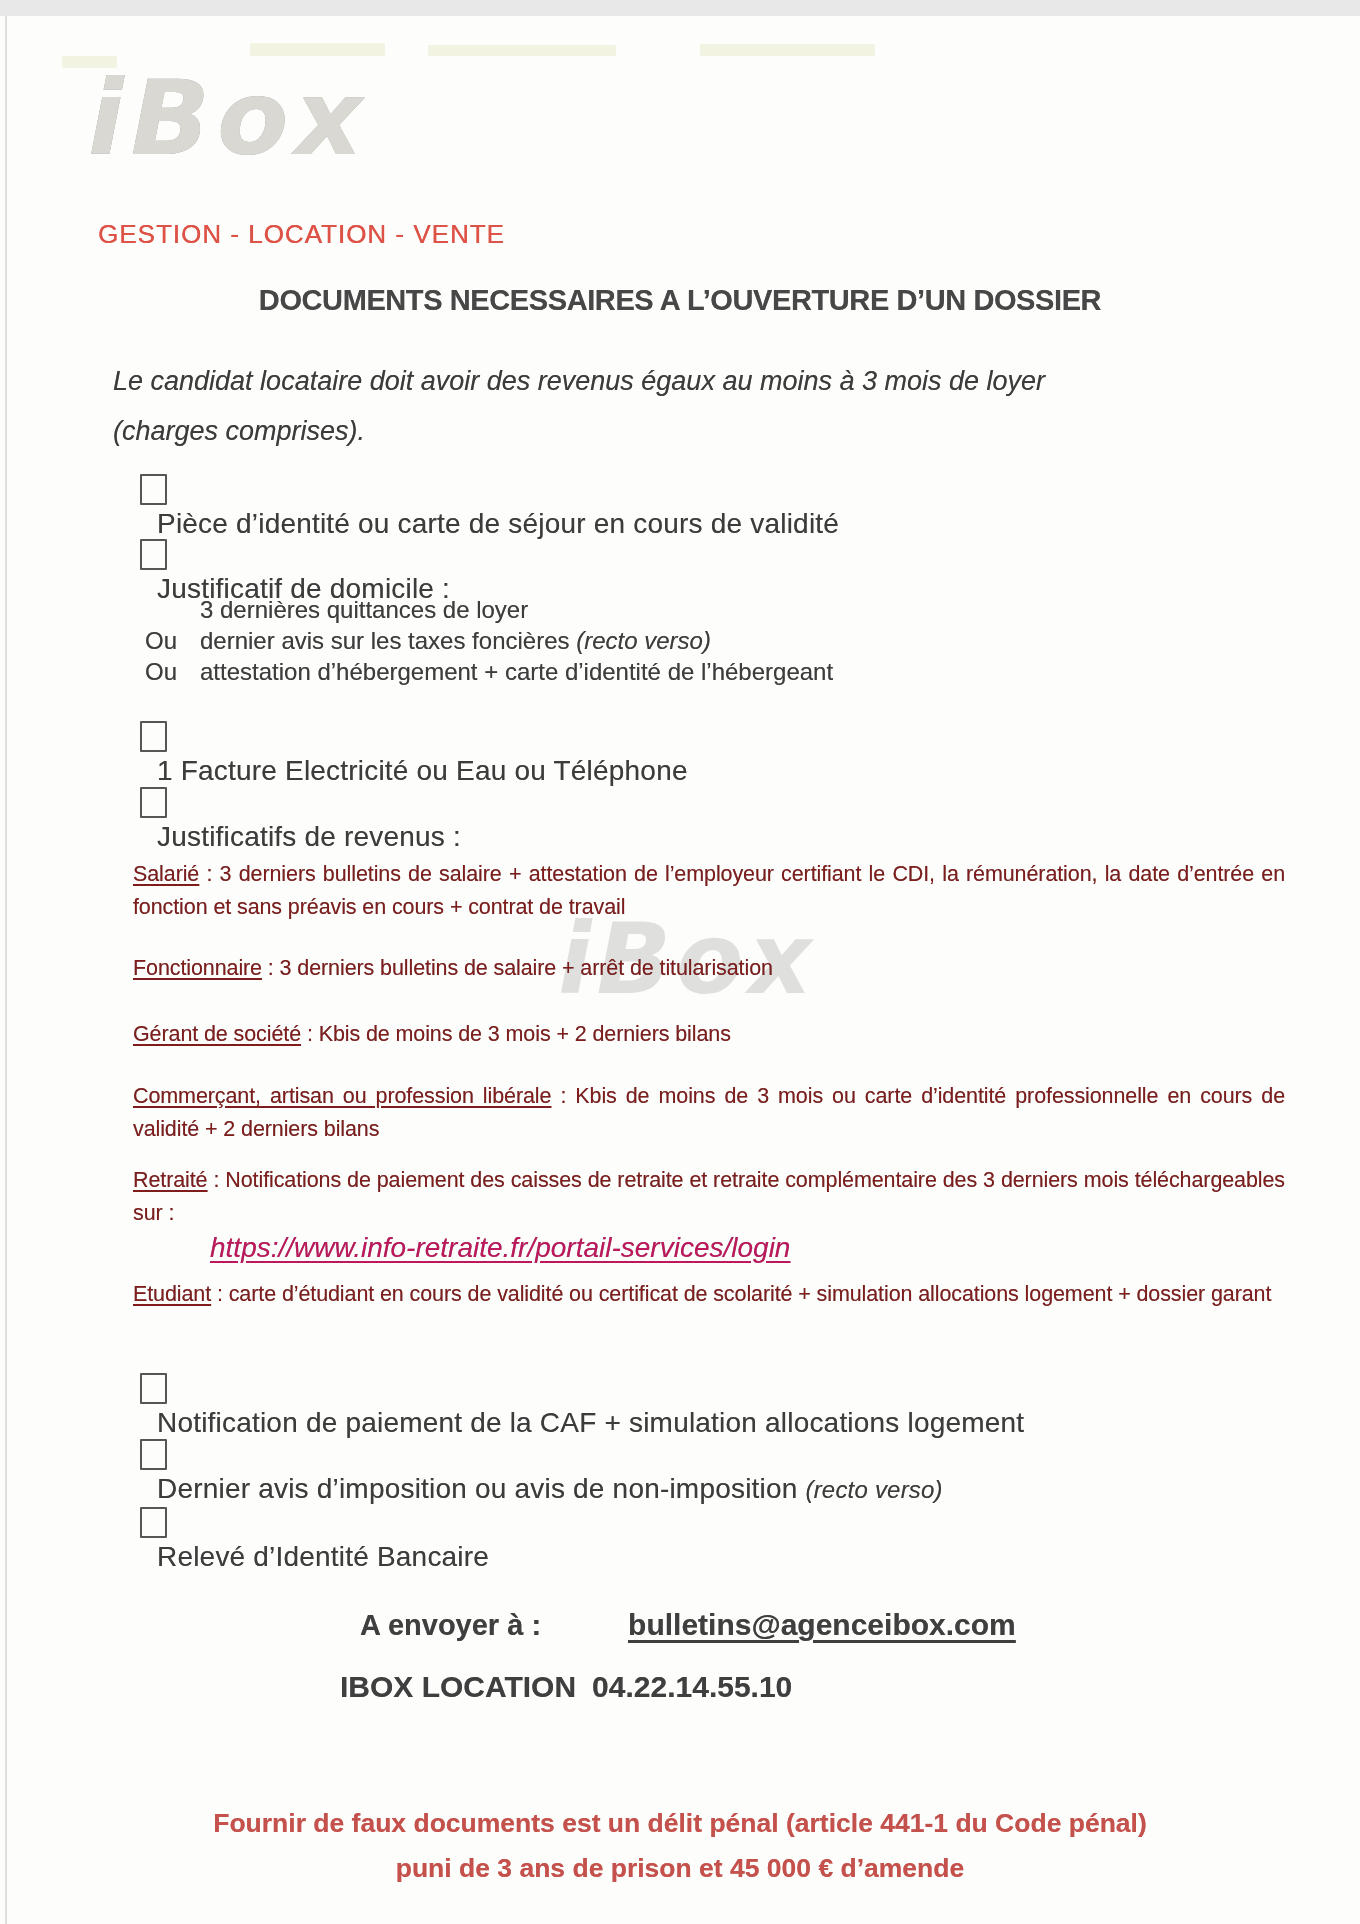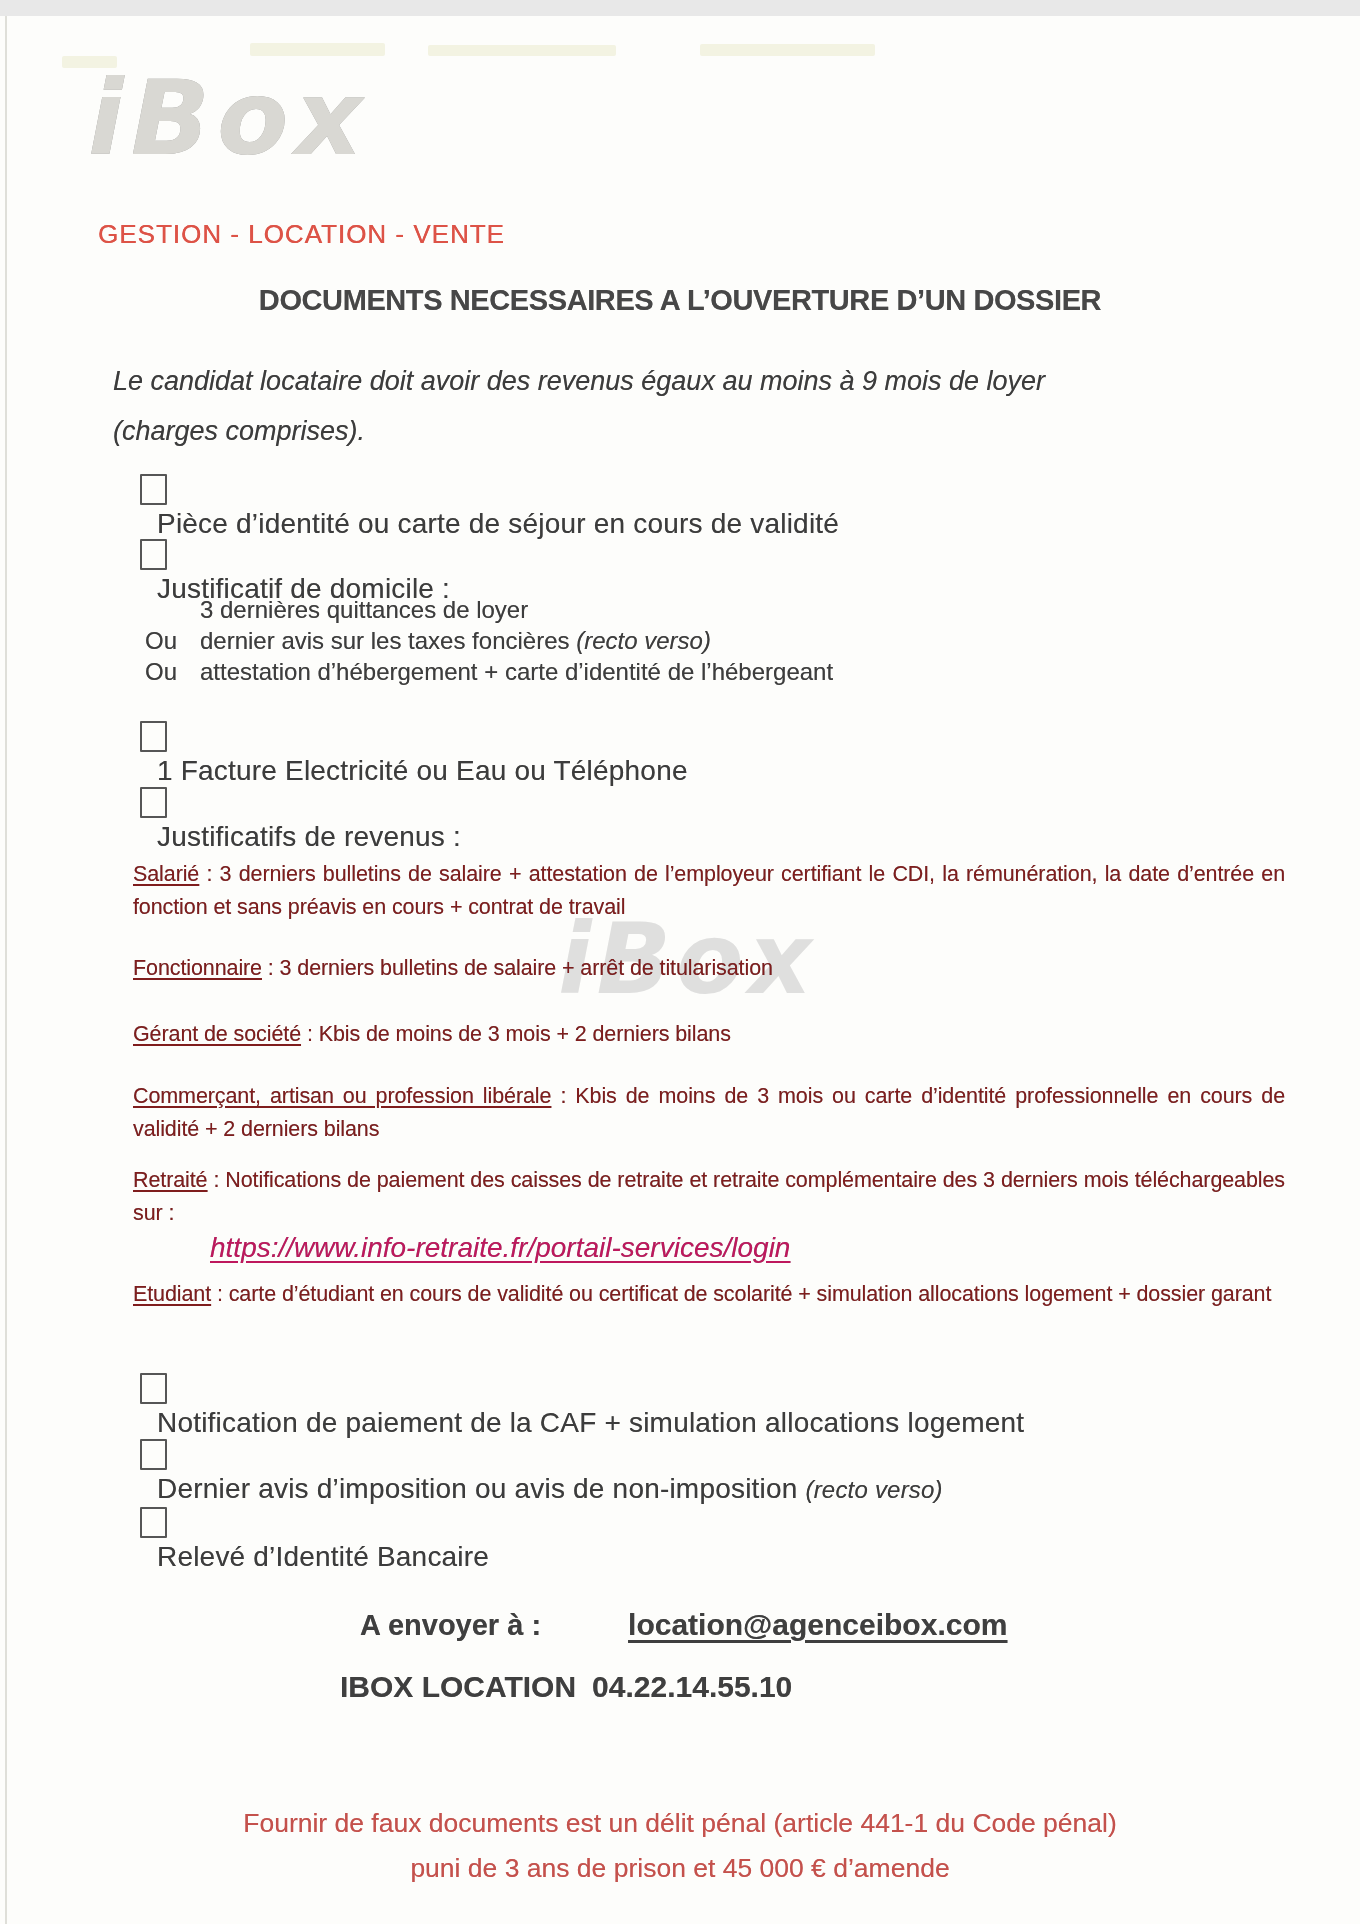--- a/index.html
+++ b/index.html
@@ -105,21 +105,21 @@
   .send-line .email { text-decoration: underline; text-decoration-thickness: 3px; text-underline-offset: 5px; font-size: 30px; }
 
   .contact-line {
     position: absolute; left: 340px; top: 1654px;
     display: flex; gap: 16px; align-items: baseline;
     font-size: 30px; font-weight: 700; color: #3f3f3f;
   }
 
   .warning {
     position: absolute; left: 0; width: 100%; text-align: center;
-    font-size: 26.5px; font-weight: 400; color: #c4514c;
+    font-size: 26.5px; font-weight: 700; color: #c4514c;
     text-shadow: 0 0 0.5px rgba(196,81,76,0.6);
   }
   .warn1 { top: 1792px; }
   .warn2 { top: 1837px; }
 </style>
 </head>
 <body>
 
 <div class="page doc">
 
@@ -127,21 +127,21 @@
   <div class="top-mark tm-a"></div>
   <div class="top-mark tm-b"></div>
   <div class="top-mark tm-c"></div>
   <div class="top-mark tm-d"></div>
 
   <div class="logo-text">iBox</div>
   <div class="logo-sub">GESTION - LOCATION - VENTE</div>
 
   <h1 class="title">DOCUMENTS NECESSAIRES A L’OUVERTURE D’UN DOSSIER</h1>
 
-  <div class="intro1">Le candidat locataire doit avoir des revenus égaux au moins à 9 mois de loyer</div>
+  <div class="intro1">Le candidat locataire doit avoir des revenus égaux au moins à 3 mois de loyer</div>
   <div class="intro2">(charges comprises).</div>
 
   <div class="cb-row" style="top:455px">
     <span class="cbx"></span>
     <span class="cb-label">Pièce d’identité ou carte de séjour en cours de validité</span>
   </div>
   <div class="cb-row" style="top:520px">
     <span class="cbx"></span>
     <span class="cb-label">Justificatif de domicile :</span>
   </div>
@@ -196,21 +196,21 @@
     <span class="cbx"></span>
     <span class="cb-label"><span>Dernier avis d’imposition ou avis de non-imposition </span><span class="small-it">(recto verso)</span></span>
   </div>
   <div class="cb-row" style="top:1488px">
     <span class="cbx"></span>
     <span class="cb-label"><span>Relevé d’Identité Bancaire</span><span class="small-it"></span></span>
   </div>
 
   <div class="send-line">
     <span>A envoyer à :</span>
-    <span class="email">location@agenceibox.com</span>
+    <span class="email">bulletins@agenceibox.com</span>
   </div>
   <div class="contact-line">
     <span>IBOX LOCATION</span>
     <span>04.22.14.55.10</span>
   </div>
 
   <div class="warning warn1">Fournir de faux documents est un délit pénal (article 441-1 du Code pénal)</div>
   <div class="warning warn2">puni de 3 ans de prison et 45 000 € d’amende</div>
 
 </div>

